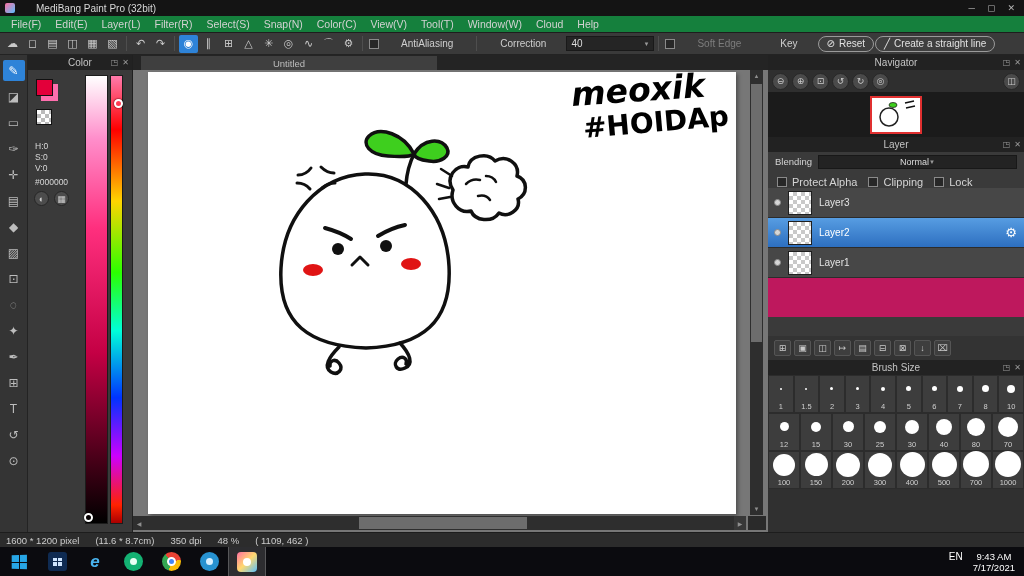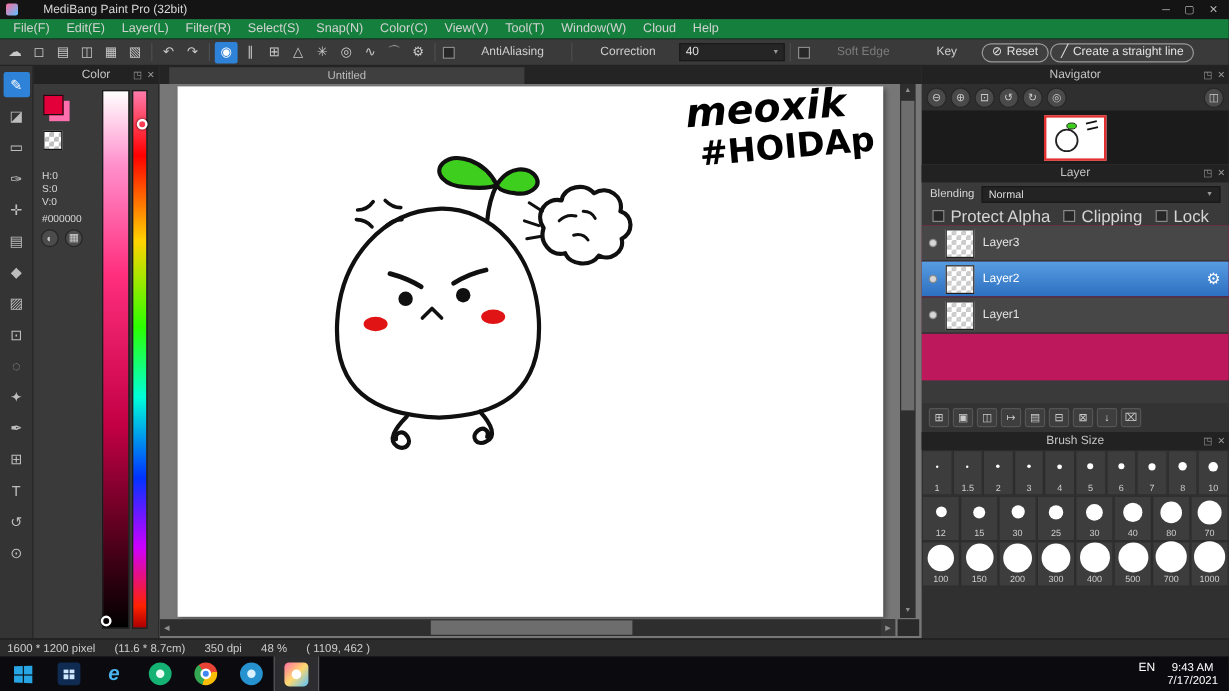--- a/index.html
+++ b/index.html
@@ -79,22 +79,22 @@
 .navigator{height:82px;display:flex;flex-direction:column}
 .nav-tools{height:22px;background:#2f2f2f;display:flex;align-items:center;gap:3px;padding:0 4px}
 .nav-btn{width:17px;height:17px;border-radius:50%;background:#4a4a4a;border:1px solid #272727;color:#c9c9c9;font-size:9px;display:flex;align-items:center;justify-content:center}
 .nav-thumb-area{flex:1;background:#1b1b1b;display:flex;align-items:center;justify-content:center}
 .nav-thumb{width:52px;height:38px;background:#fff;border:2px solid #e03030;position:relative}
 
 .layer-panel{height:223px;display:flex;flex-direction:column;background:#3a3a3a}
 .lp-row{height:19px;display:flex;align-items:center;gap:6px;padding:0 7px;font-size:9.5px;color:#d5d5d5}
 .slider{flex:1;height:9px;border:1px solid #1d1d1d;background:linear-gradient(to bottom,#4aa0ec,#1f6cc0)}
 .lp-row .val{width:32px;text-align:right;font-size:9px}
-.blend-select{flex:1;height:14px;background:#232323;border:1px solid #181818;display:flex;align-items:center;justify-content:space-between;padding:0 5px;font-size:9px;color:#ddd}
-.checks{height:17px;display:flex;align-items:flex-end;gap:1px;padding:0 7px;font-size:14px;color:#d5d5d5}
+.blend-select{flex:1;height:14px;background:#232323;border:1px solid #181818;display:flex;align-items:center;justify-content:center;padding:0 19px;font-size:9px;color:#ddd}
+.checks{height:17px;display:flex;align-items:flex-end;gap:1px;padding:0 7px;font-size:11px;color:#d5d5d5}
 .checks .grp{display:flex;align-items:center;gap:3px;margin-right:8px}
 .layer-list{height:129px;background:#be185d;overflow:hidden}
 .layer-row{height:30px;display:flex;align-items:center;gap:7px;padding:0 6px;background:#474747;border-bottom:1px solid #2c2c2c;position:relative;color:#e3e3e3;font-size:10px}
 .layer-row.selected{background:linear-gradient(#579de2,#2d6fc0);color:#fff}
 .eye-dot{width:7px;height:7px;border-radius:50%;background:#d6d6d6;border:1px solid #8a8a8a;flex:none}
 .layer-thumb{width:24px;height:24px;border:1px solid #1f1f1f;background:#fff;flex:none;
   background-image:linear-gradient(45deg,#c9c9c9 25%,transparent 25%,transparent 75%,#c9c9c9 75%),linear-gradient(45deg,#c9c9c9 25%,transparent 25%,transparent 75%,#c9c9c9 75%);
   background-size:8px 8px;background-position:0 0,4px 4px}
 .gear{position:absolute;right:7px;color:#fff;font-size:13px}
 .layer-actions{height:24px;margin-top:auto;background:#333;display:flex;align-items:center;gap:3px;padding:0 6px}

